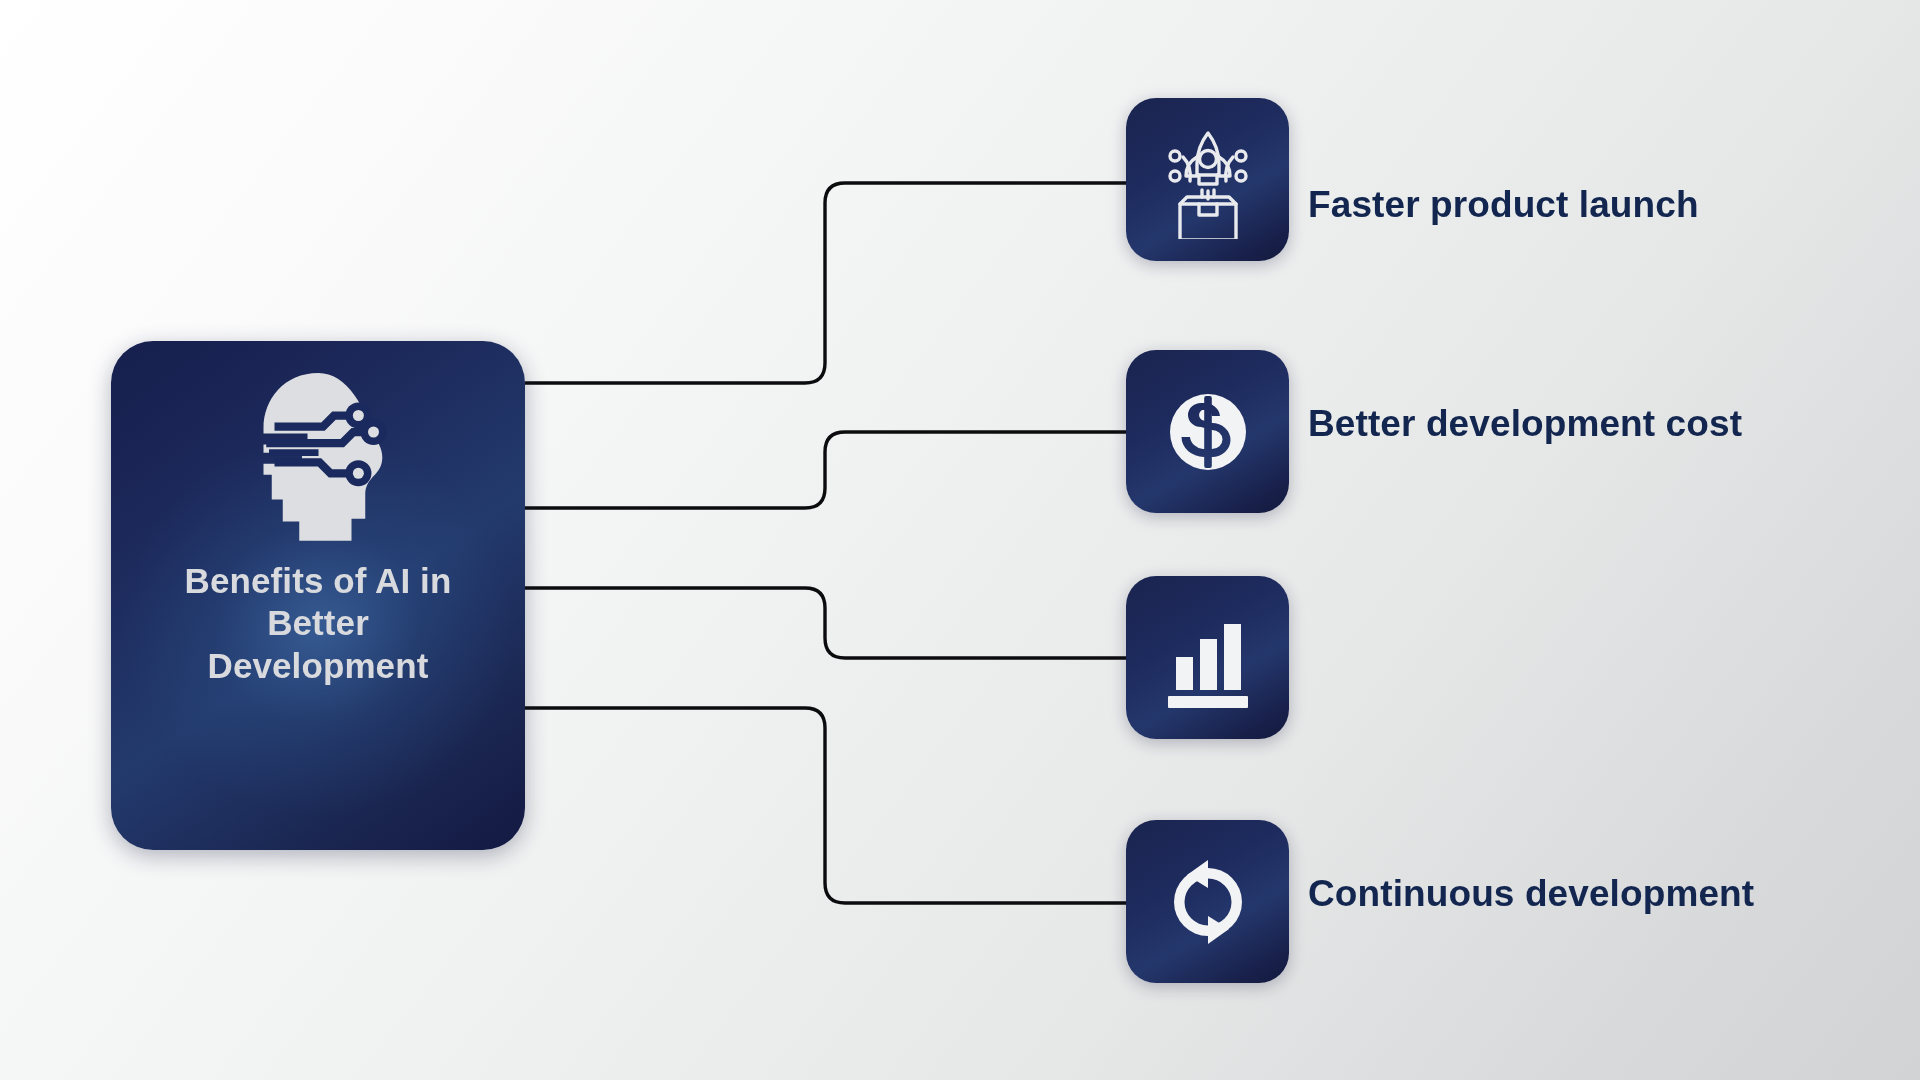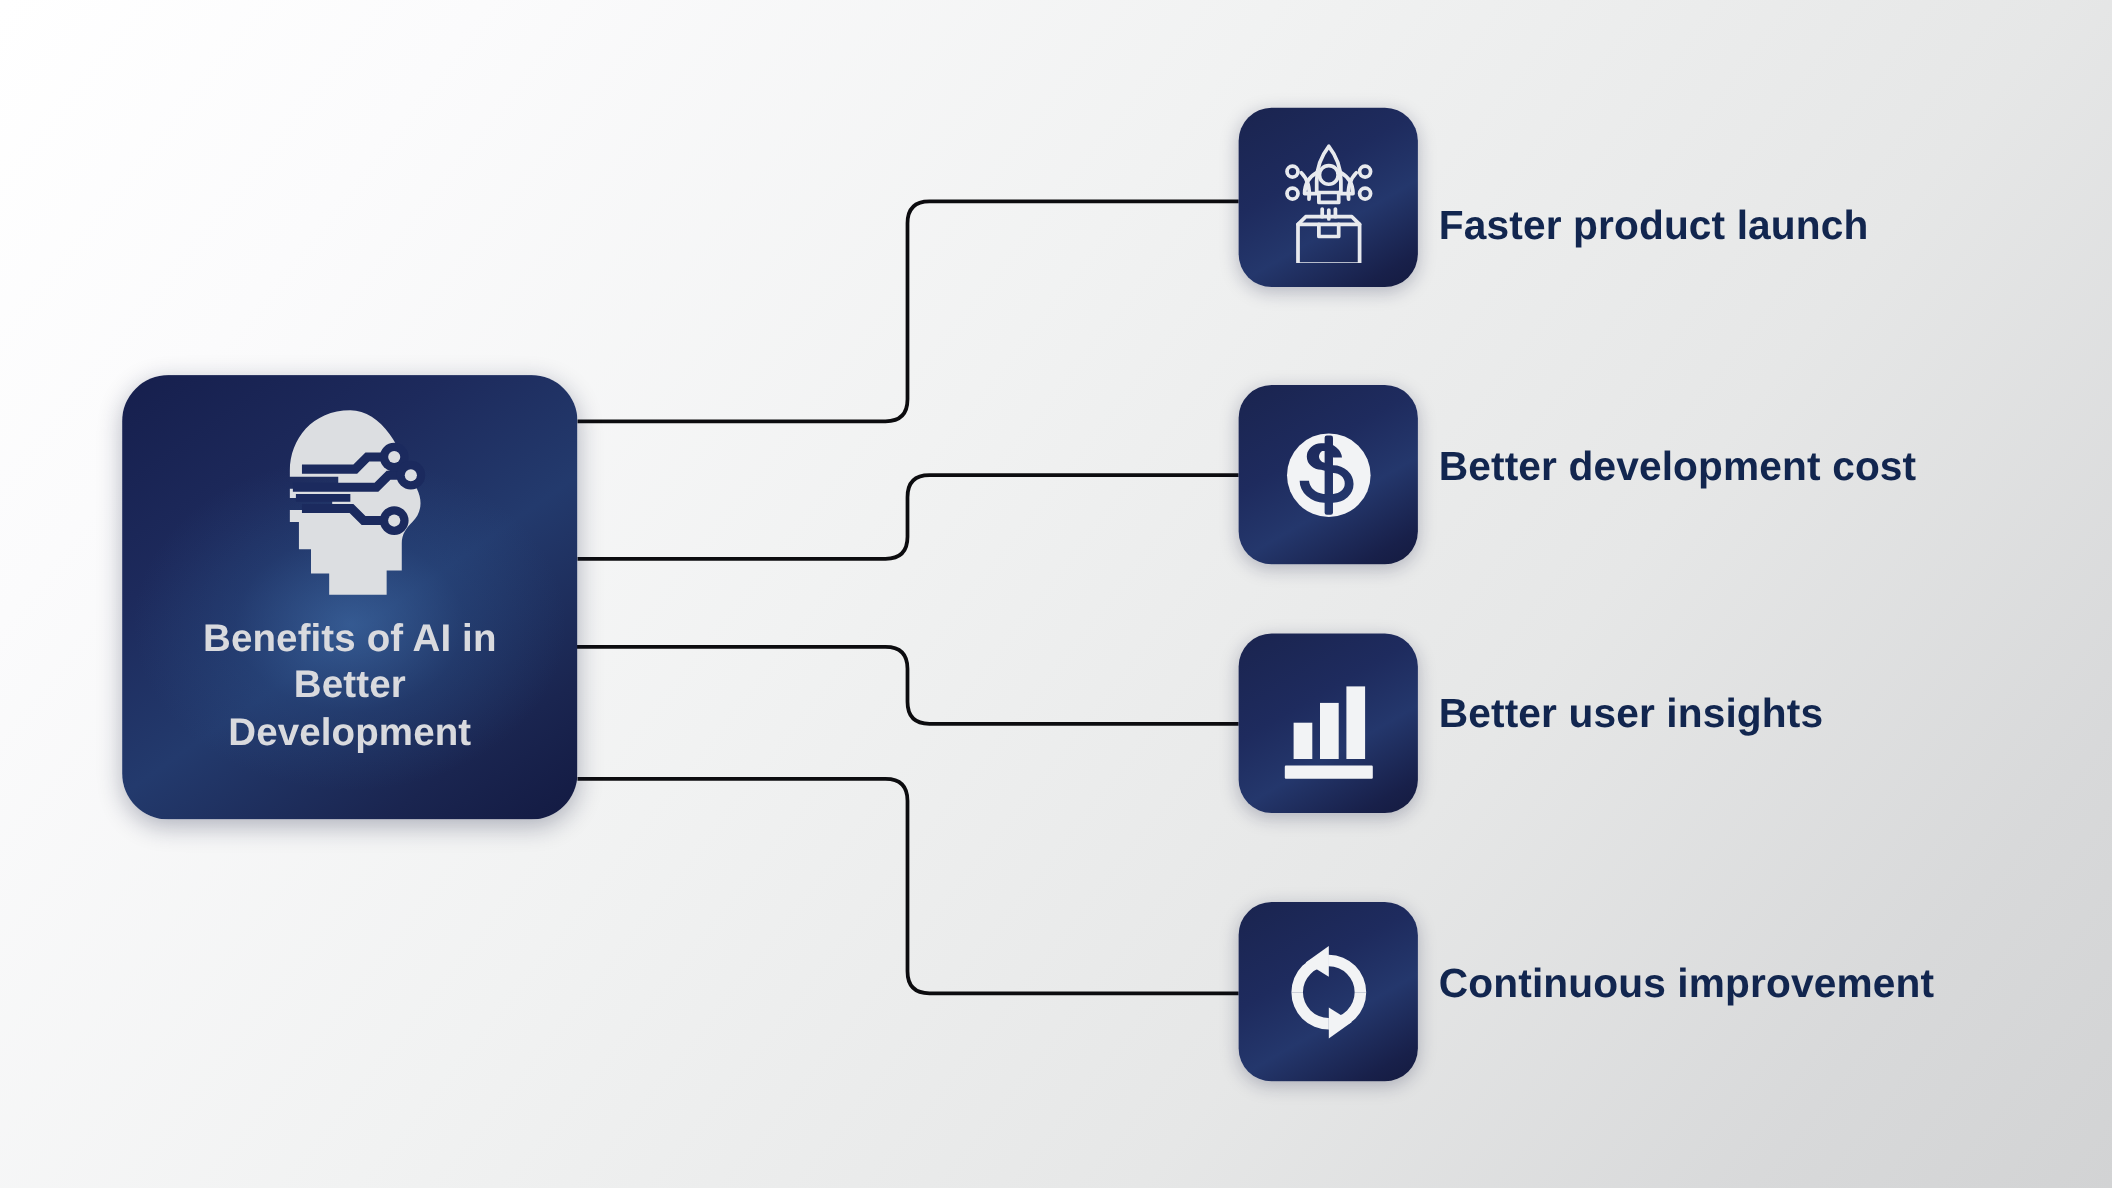--- a/index.html
+++ b/index.html
@@ -10,21 +10,21 @@
     overflow:hidden;
     position:relative;
   }
 
   #canvas { position:absolute; inset:0; }
 
   
   .center-card{
     position:absolute;
     left:111px; top:341px;
-    width:414px; height:404px;
+    width:414px; height:509px;
     border-radius:42px;
     background:
       radial-gradient(ellipse 66% 52% at 50% 56%, rgba(70,120,180,0.52) 0%, rgba(46,86,142,0.26) 38%, rgba(20,32,74,0.0) 72%),
       linear-gradient(145deg, #161f4d 0%, #1d2a5c 30%, #233a6d 55%, #1a2550 82%, #131a42 100%);
     box-shadow: 0 6px 22px rgba(20,25,60,0.30);
     display:flex; flex-direction:column;
     align-items:center; justify-content:flex-start;
     padding-top:26px;
     z-index:5;
   }
@@ -189,33 +189,32 @@
   <div class="tile tile-3">
     <svg width="104" height="104" viewBox="0 0 104 104">
       <g fill="#f2f3f5">
         <rect x="20" y="51" width="17" height="33"></rect>
         <rect x="44" y="33" width="17" height="51"></rect>
         <rect x="68" y="18" width="17" height="66"></rect>
         <rect x="12" y="90" width="80" height="12" rx="1"></rect>
       </g>
     </svg>
   </div>
-  <div class="branch-label label-3">Better user insights</div>
 
   <div class="tile tile-4">
     <svg width="108" height="108" viewBox="0 0 108 108">
       <g fill="#f2f3f5">
 
         <path d="M54 20 A34 34 0 0 0 20 54 L30.5 54 A23.5 23.5 0 0 1 54 30.5 Z"></path>
         <path d="M54 12 L54 40 L33 27 Z"></path>
 
         <path d="M20 54 A34 34 0 0 0 54 88 L54 77.5 A23.5 23.5 0 0 1 30.5 54 Z"></path>
 
         <path d="M54 88 A34 34 0 0 0 88 54 L77.5 54 A23.5 23.5 0 0 1 54 77.5 Z"></path>
         <path d="M54 96 L54 68 L75 81 Z"></path>
 
         <path d="M88 54 A34 34 0 0 0 54 20 L54 30.5 A23.5 23.5 0 0 1 77.5 54 Z"></path>
       </g>
     </svg>
   </div>
-  <div class="branch-label label-4">Continuous improvement</div>
+  <div class="branch-label label-4">Continuous development</div>
 
 </div>
 
 </body></html>

